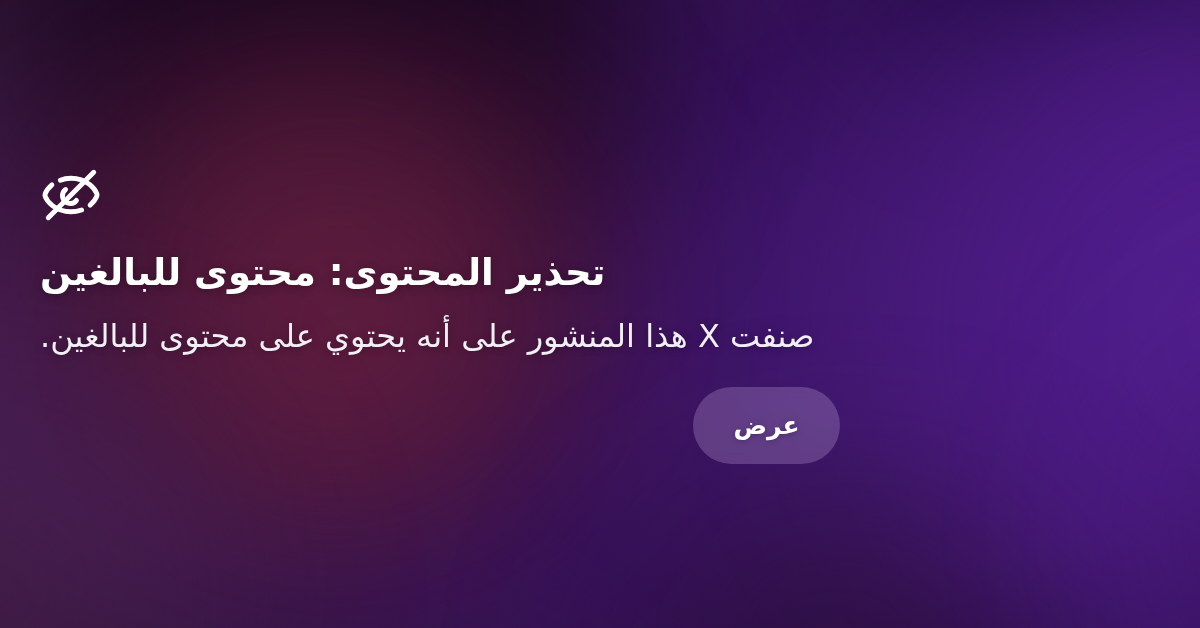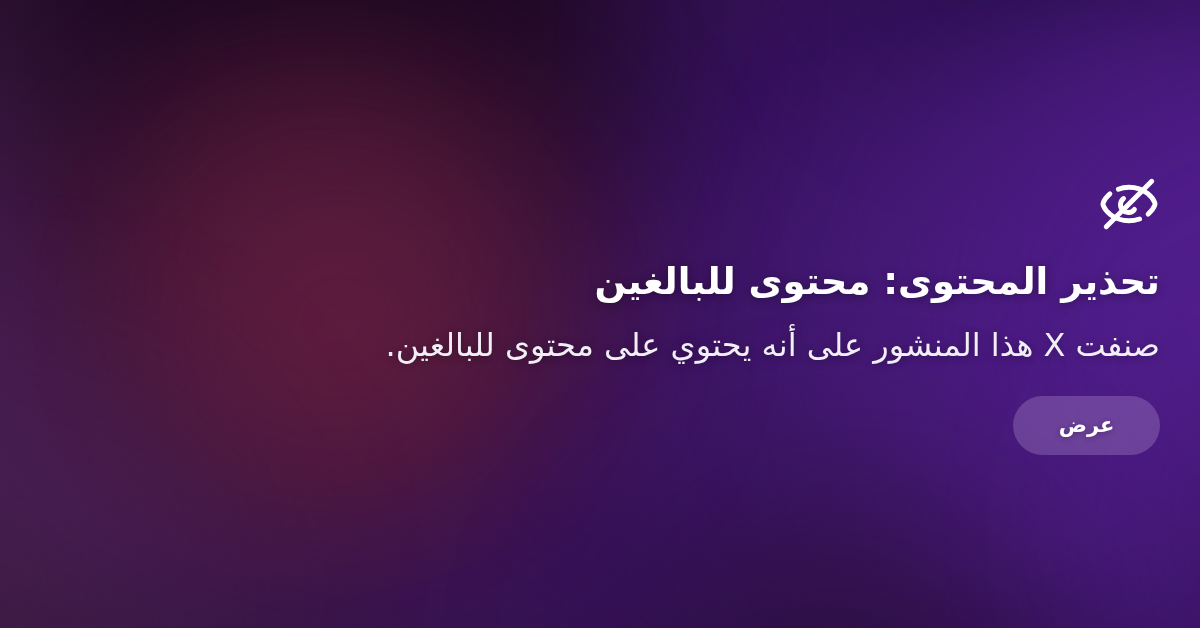--- a/index.html
+++ b/index.html
@@ -100,21 +100,21 @@
     background:radial-gradient(130% 110% at 50% 46%, rgba(0,0,0,0) 46%, rgba(0,0,0,.30) 100%);
     pointer-events:none;
   }
 
   
   #content {
     position:absolute;
     inset:0;
     display:flex;
     flex-direction:column;
-    align-items:flex-start;
+    align-items:flex-end;
     justify-content:center;
     text-align:center;
     padding:0 40px;
   }
 
   #warning-icon {
     width:62px;
     height:62px;
     margin-bottom:24px;
     display:block;
@@ -141,28 +141,28 @@
     text-shadow:0 1px 8px rgba(0,0,0,.3);
     max-width:800px;
     margin-bottom:28px;
   }
 
   #view-button {
     display:inline-flex;
     align-items:center;
     justify-content:center;
     min-width:147px;
-    height:59px;
+    height:77px;
     padding:12px 34px;
     border:none;
     border-radius:999px;
     background:rgba(190,160,215,.30);
     color:#ffffff;
     font-family:inherit;
-    font-size:21px;
+    font-size:25px;
     font-weight:700;
     line-height:1;
     cursor:pointer;
     text-shadow:0 1px 6px rgba(0,0,0,.3);
     -webkit-backdrop-filter:blur(6px);
     backdrop-filter:blur(6px);
   }
 
   .btn-row {
     width:100%;

